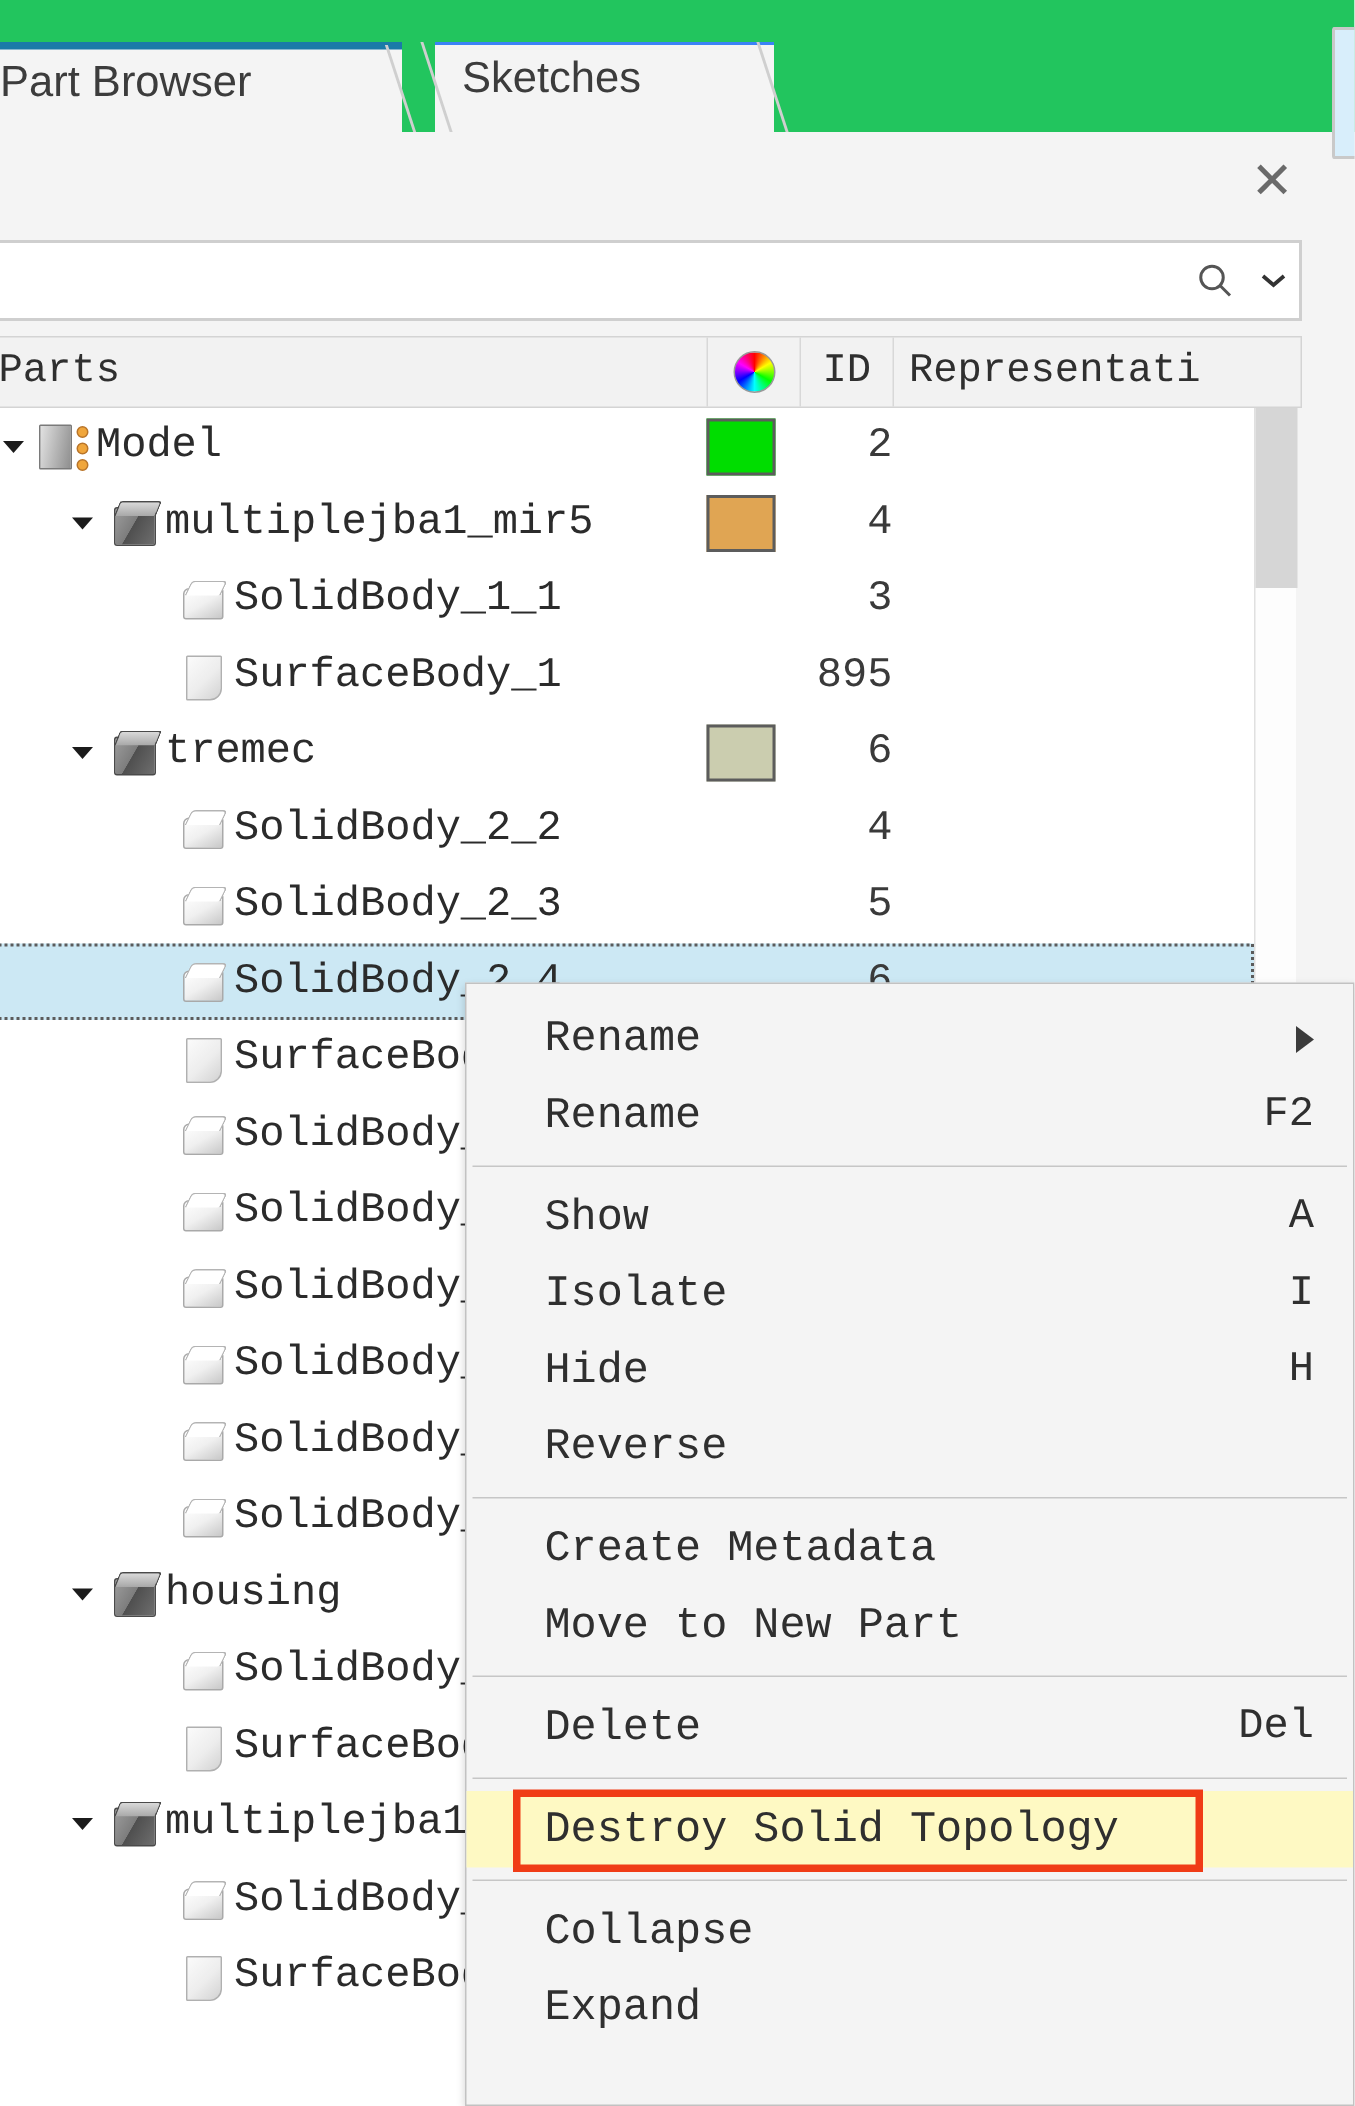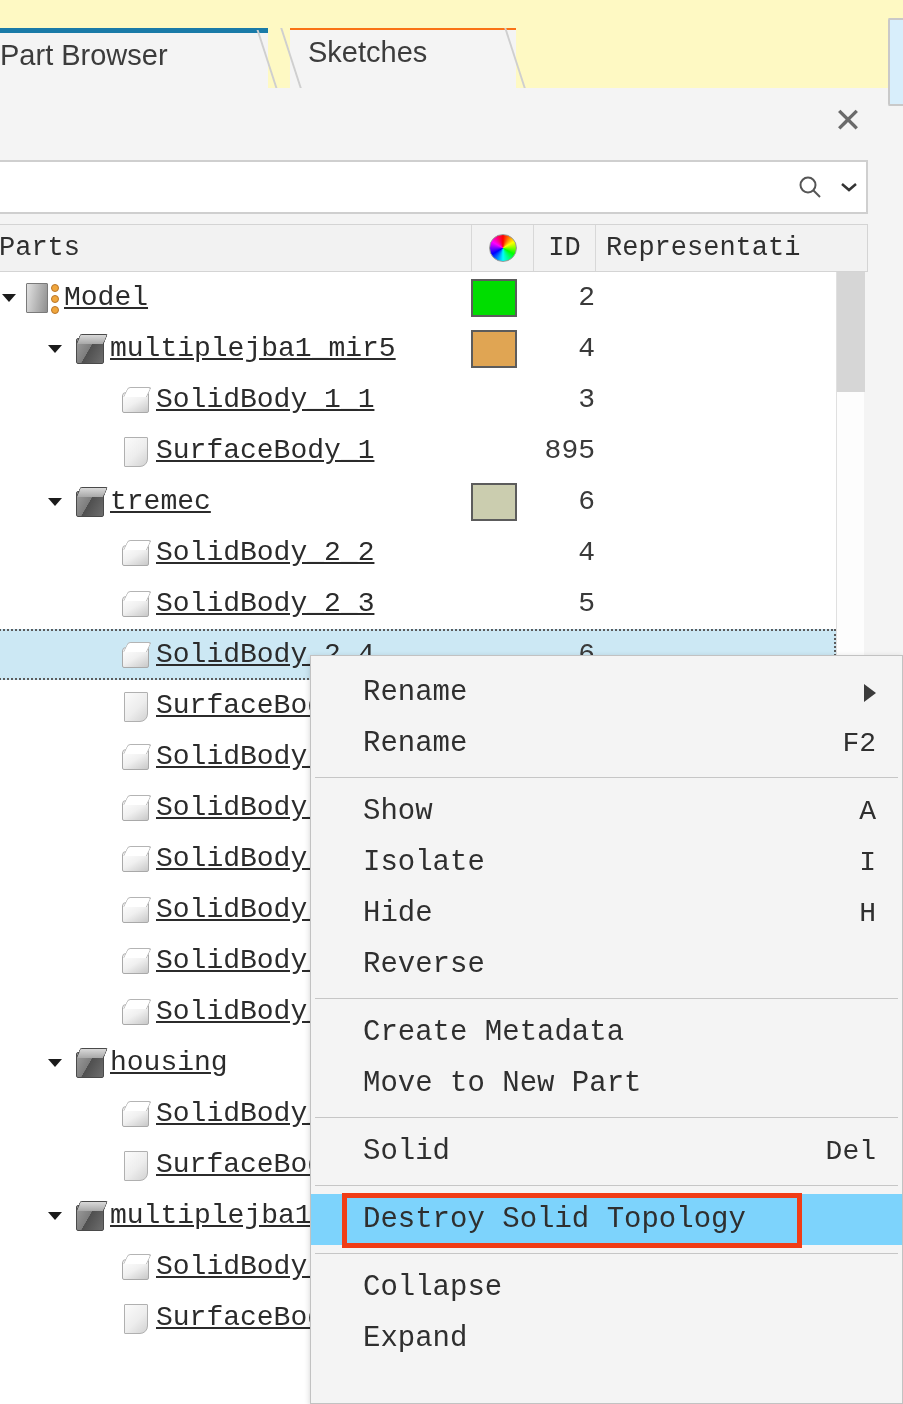--- a/index.html
+++ b/index.html
@@ -5,21 +5,21 @@
   * { box-sizing: border-box; margin: 0; padding: 0; }
   html, body {
     width: 903px; height: 1404px;
     background: #f4f4f4;
     font-family: "Liberation Sans", sans-serif;
     overflow: hidden;
   }
   #root { position: relative; width: 903px; height: 1404px; background: #f4f4f4; }
 
   
-  .tabbar { position: absolute; left: 0; top: 0; width: 903px; height: 88px; background: #fef9c3; }
+  .tabbar { position: absolute; left: 0; top: 0; width: 903px; height: 88px; background: #22c55e; }
   .tab {
     position: absolute; top: 28px; height: 60px;
     font-size: 29px; color: #3c3c3c;
     font-family: "Liberation Sans", sans-serif;
     display: flex; align-items: flex-start; padding-top: 6px;
     background: #f4f4f4;
   }
   .tab.active {
     left: -14px; width: 282px;
     border-top: 5px solid #1a7ba8;
@@ -27,21 +27,21 @@
     padding-left: 14px;
   }
   .tab.active::after {
     content: ""; position: absolute; right: 0; top: -3px; bottom: 0; width: 40px;
     border-right: 2px solid #cfcfcf;
     transform: skewX(18deg);
   }
   .tab.inactive {
     left: 290px; width: 226px; padding-left: 18px;
     color: #3c3c3c;
-    border-top: 2px solid #f97316;
+    border-top: 2px solid #3b82f6;
   }
   .tab.inactive::before {
     content: ""; position: absolute; left: 0; top: -2px; bottom: 0; width: 0;
     border-left: 2px solid #cfcfcf; transform: skewX(18deg);
   }
   .tab.inactive::after {
     content: ""; position: absolute; right: 0; top: -2px; bottom: 0; width: 0;
     border-right: 2px solid #cfcfcf; transform: skewX(18deg);
   }
 
@@ -113,21 +113,21 @@
   .expander {
     position: absolute; width: 22px; height: 51px; display: flex;
     align-items: center; justify-content: center;
   }
   .expander i {
     display: block; width: 0; height: 0;
     border-left: 7px solid transparent; border-right: 7px solid transparent;
     border-top: 8px solid #1b1b1b;
   }
   .nicon { position: absolute; width: 38px; height: 51px; display: flex; align-items: center; justify-content: center; }
-  .nlabel { position: absolute; text-decoration: underline; }
+  .nlabel { position: absolute; }
   .swatch {
     position: absolute; left: 483px; width: 46px; height: 38px;
     top: 7px; border: 2px solid #5c5c5c;
   }
   .idcell {
     position: absolute; left: 537px; width: 70px; text-align: right;
     font-family: "Liberation Mono", monospace; font-size: 28px; color: #3a3a3a;
   }
 
   
@@ -200,21 +200,21 @@
     font-family: "Liberation Mono", monospace; font-size: 29px; color: #2f2f2f;
     padding-left: 52px; padding-right: 26px;
   }
   .mitem .mlabel { flex: 1; }
   .mitem .mshort { color: #2f2f2f; font-family: "Liberation Mono", monospace; font-size: 28px; }
   .mitem .submenu-arrow {
     width: 0; height: 0; border-top: 9px solid transparent;
     border-bottom: 9px solid transparent; border-left: 12px solid #3b3b3b;
   }
   .msep { height: 1px; background: #c6c6c6; margin: 8px 4px 8px 4px; }
-  .mitem.highlighted { background: #7dd3fc; }
+  .mitem.highlighted { background: #fef9c3; }
   .redbox {
     position: absolute; left: 32px; top: 1227px; width: 460px; height: 58px;
     border: 5px solid #f03c16; pointer-events: none;
   }
   .spacer-top { height: 11px; }
 </style>
 </head>
 <body>
 
 <div id="root">
@@ -458,21 +458,21 @@
       </div>
       <div class="msep"></div>
       <div class="mitem">
         <span class="mlabel">Create Metadata</span>
       </div>
       <div class="mitem">
         <span class="mlabel">Move to New Part</span>
       </div>
       <div class="msep"></div>
       <div class="mitem">
-        <span class="mlabel">Solid</span>
+        <span class="mlabel">Delete</span>
         <span class="mshort">Del</span>
       </div>
       <div class="msep"></div>
       <div class="mitem highlighted">
         <span class="mlabel">Destroy Solid Topology</span>
       </div>
       <div class="msep"></div>
       <div class="mitem">
         <span class="mlabel">Collapse</span>
       </div>

